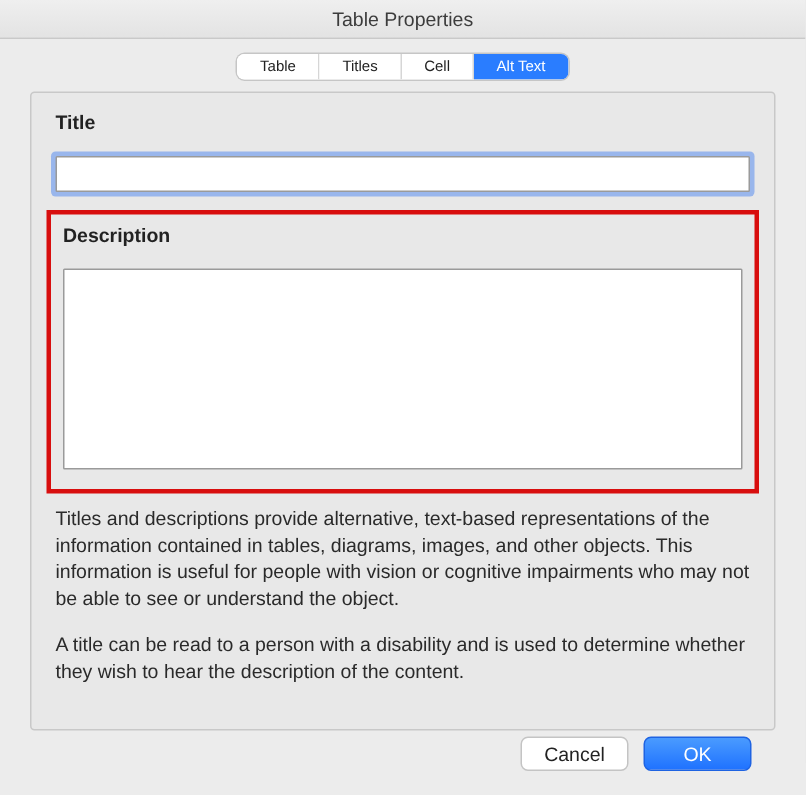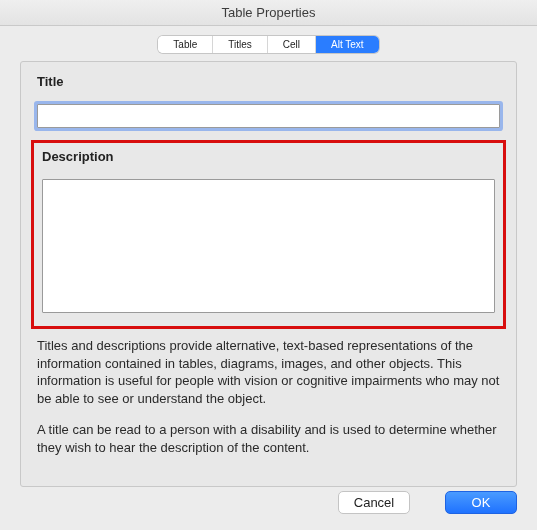--- a/index.html
+++ b/index.html
@@ -92,21 +92,21 @@
   }
   .help-text {
     font-size: 13px;
     line-height: 1.35;
     color: #2a2a2a;
     margin-top: 4px;
   }
   .help-text p { margin: 0 0 14px; }
   .footer {
     position: absolute;
-    right: 20px;
+    right: 36px;
     bottom: 16px;
     display: flex;
     gap: 10px;
   }
   .btn {
     min-width: 72px;
     height: 23px;
     border-radius: 5px;
     font-size: 13px;
     text-align: center;
@@ -115,21 +115,20 @@
   }
   .btn-default {
     background: #fff;
     border: 1px solid #c4c4c4;
     color: #222;
   }
   .btn-primary {
     background: linear-gradient(#4a9bff, #1f72ff);
     border: 1px solid #1e63e2;
     color: #fff;
-    margin-left: 25px;
   }
 </style>
 </head>
 <body>
 
 <div class="titlebar">
   <span>Table Properties</span>
 </div>
 
 <div class="tabbar">

